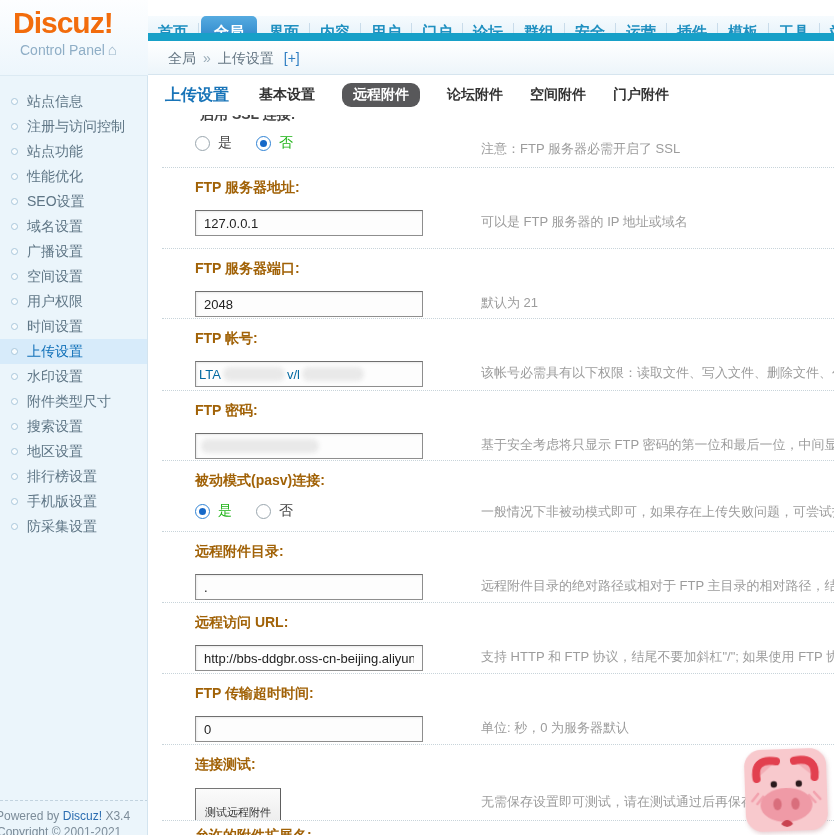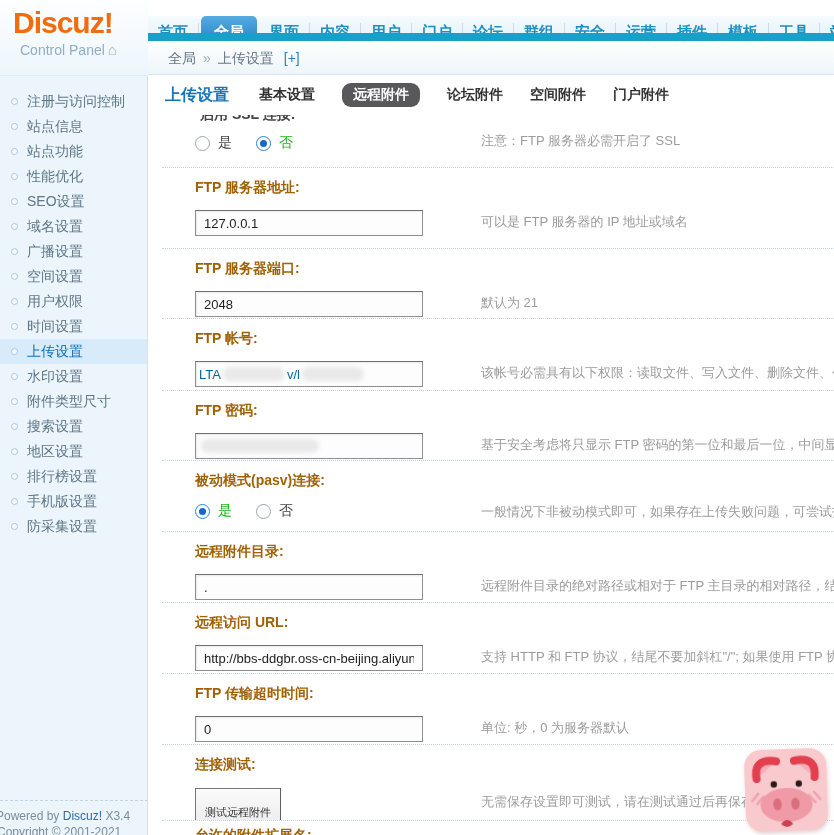--- a/index.html
+++ b/index.html
@@ -88,21 +88,21 @@
     margin-right:8px; position:relative; }
   .radio.checked { border-color:#2F83D5; }
   .radio.checked::after { content:""; position:absolute; left:3px; top:3px; width:7px; height:7px;
     border-radius:50%; background:#1568C8; }
   .radio-label { font-size:14px; color:#444; }
   .radio-label.sel { color:#1FB317; }
   .f-button { margin-top:14px; font-size:11px; color:#333; background:linear-gradient(#FBFBFB,#E7E7E7);
     border:1px solid #767676; border-right-color:#5E5E5E; border-bottom-color:#5E5E5E;
     padding:16px 9px; cursor:pointer; font-family:"Liberation Sans","DejaVu Sans",sans-serif; }
   .hint { position:absolute; left:319px; top:45px; font-size:13px; color:#9C9C9C; white-space:nowrap; }
-  .hint.h-radio-first { top:6px; }
+  .hint.h-radio-first { top:14px; }
   .hint.h-radio { top:42px; }
   .hint.h-button { top:48px; }
 
   
   .pig { position:absolute; left:744px; top:748px; width:84px; height:84px; transform:rotate(-2deg);
     filter:drop-shadow(1px 2px 2px rgba(180,120,130,0.35)); }
 </style>
 </head>
 <body>
 
@@ -134,22 +134,22 @@
       </nav>
   </div>
   <div class="teal-bar"></div>
 
   <div class="breadcrumb">
     <span>全局</span><span class="sep">»</span><span>上传设置</span><span class="expand">[+]</span>
   </div>
 
   <aside class="sidebar">
     <div id="side-items">
+        <div class="side-item"><span class="bullet"></span><span>站点信息</span></div>
         <div class="side-item"><span class="bullet"></span><span>注册与访问控制</span></div>
-        <div class="side-item"><span class="bullet"></span><span>站点信息</span></div>
         <div class="side-item"><span class="bullet"></span><span>站点功能</span></div>
         <div class="side-item"><span class="bullet"></span><span>性能优化</span></div>
         <div class="side-item"><span class="bullet"></span><span>SEO设置</span></div>
         <div class="side-item"><span class="bullet"></span><span>域名设置</span></div>
         <div class="side-item"><span class="bullet"></span><span>广播设置</span></div>
         <div class="side-item"><span class="bullet"></span><span>空间设置</span></div>
         <div class="side-item"><span class="bullet"></span><span>用户权限</span></div>
         <div class="side-item"><span class="bullet"></span><span>时间设置</span></div>
         <div class="side-item active"><span class="bullet"></span><span>上传设置</span></div>
         <div class="side-item"><span class="bullet"></span><span>水印设置</span></div>

